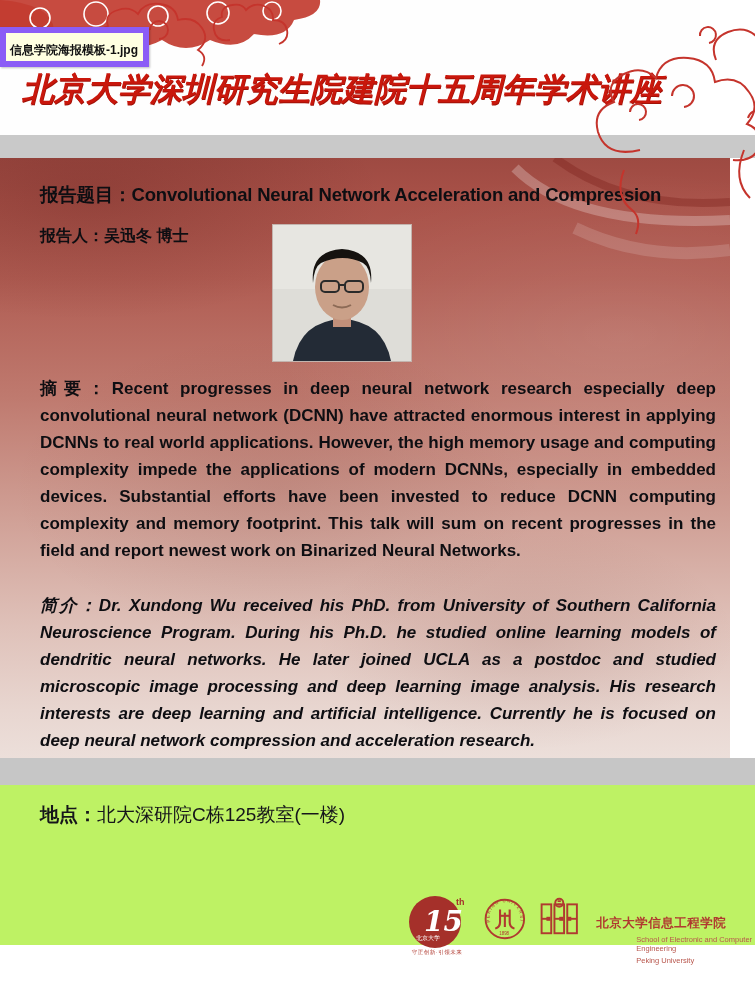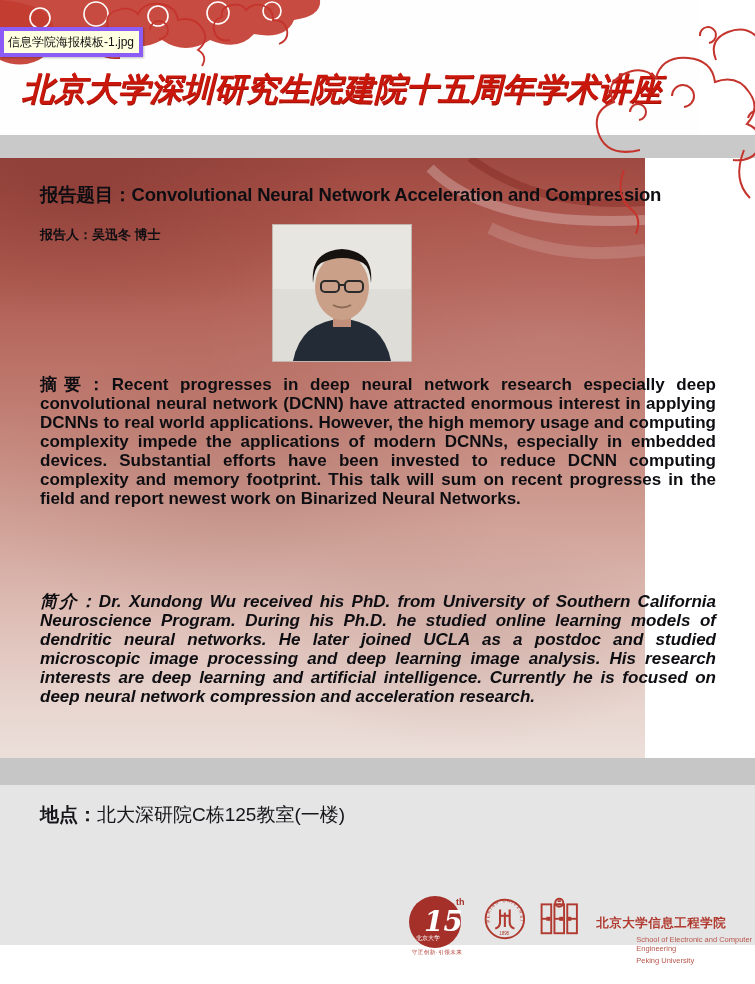--- a/index.html
+++ b/index.html
@@ -10,58 +10,59 @@
   
   #top-banner{position:absolute;left:0;top:0;width:700px;height:135px;background:#fefefe;}
   #main-title{
     position:absolute;left:22px;top:68px;width:720px;
     font-family:"DejaVu Serif",serif;font-weight:bold;font-style:italic;
     font-size:32px;color:#c9170c;white-space:nowrap;letter-spacing:0px;
     text-shadow:0.6px 0.6px 0 #a01208;
   }
   #file-tooltip{
     position:absolute;left:0px;top:27px;z-index:30;
-    background:#ffffe1;border:4px solid #8b5cf6;
-    font-size:12px;color:#111;padding:3px 5px 2px 4px;white-space:nowrap;
+    background:#ffffe1;border:6px solid #8b5cf6;
+    font-size:12px;color:#111;padding:9px 5px 2px 4px;white-space:nowrap;
     box-shadow:1px 1px 2px rgba(0,0,0,.25);
+    font-weight:bold;
   }
   
   .gray-band{position:absolute;left:0;width:755px;background:#c9c9c9;}
   #band-top{top:135px;height:23px;z-index:2;}
   #band-bottom{top:758px;height:27px;z-index:2;background:#c6c6c6;}
   
   #cloud-layer{position:absolute;left:0;top:0;z-index:3;pointer-events:none;}
   
   #body-red{
-    position:absolute;left:0;top:158px;width:645px;height:600px;z-index:1;
+    position:absolute;left:0;top:158px;width:730px;height:600px;z-index:1;
     background:linear-gradient(180deg,#9e4a42 0%,#a85148 7%,#b05c52 20%,
       #bf7a6f 40%,#d0a096 60%,#dfc1b9 78%,#e8d6d0 92%,#ecdfda 100%);
   }
   #body-texture{
     position:absolute;inset:0;
     background:
       radial-gradient(420px 180px at 12% 6%, rgba(70,12,10,.22), transparent 70%),
       radial-gradient(380px 220px at 38% 55%, rgba(90,25,18,.10), transparent 70%),
       radial-gradient(300px 160px at 72% 80%, rgba(110,40,30,.12), transparent 70%),
       radial-gradient(500px 240px at 85% 30%, rgba(255,255,255,.10), transparent 70%);
   }
   .body-line{position:absolute;left:40px;color:#0e0e12;font-weight:bold;white-space:nowrap;}
   #topic-row{top:24px;font-size:18.5px;letter-spacing:-0.2px;}
-  #speaker-row{top:68px;font-size:13px;}
+  #speaker-row{top:68px;font-size:16px;}
   #speaker-photo{position:absolute;left:272px;top:66px;width:138px;height:136px;border:1px solid #c3b4ae;background:#dcdbd6;}
   .para{
     position:absolute;left:40px;width:676px;margin:0;
-    font-size:17px;line-height:19px;font-weight:bold;color:#0e0e12;
+    font-size:17px;line-height:27px;font-weight:bold;color:#0e0e12;
     text-align:justify;
   }
   #abstract-para{top:217px;}
   #bio-para{top:434px;font-style:italic;}
   .lead{color:#0e0e12;}
   
-  #footer{position:absolute;left:0;top:785px;width:755px;height:160px;background:#e5e5e5;}
+  #footer{position:absolute;left:0;top:785px;width:755px;height:160px;background:#bef264;}
   .meta-line{position:absolute;left:40px;font-size:19px;color:#15151a;white-space:nowrap;}
   .meta-line .lbl{font-weight:bold;}
   #location-row{top:17px;}
   #time-row{top:62px;}
   #logo-row{position:absolute;left:408px;top:108px;display:flex;align-items:flex-start;gap:14px;}
   .logo-box{position:relative;}
   #school-text{margin-left:4px;padding-top:22px;}
   #school-name-cn{font-size:12.5px;font-weight:bold;color:#b03a30;letter-spacing:.5px;}
   #school-name-en,#school-univ-en{font-size:7.5px;color:#b8564c;margin-top:3px;line-height:9px;margin-left:40px;}
   #anniv-slogan{position:absolute;left:-3px;top:56px;width:64px;text-align:center;

